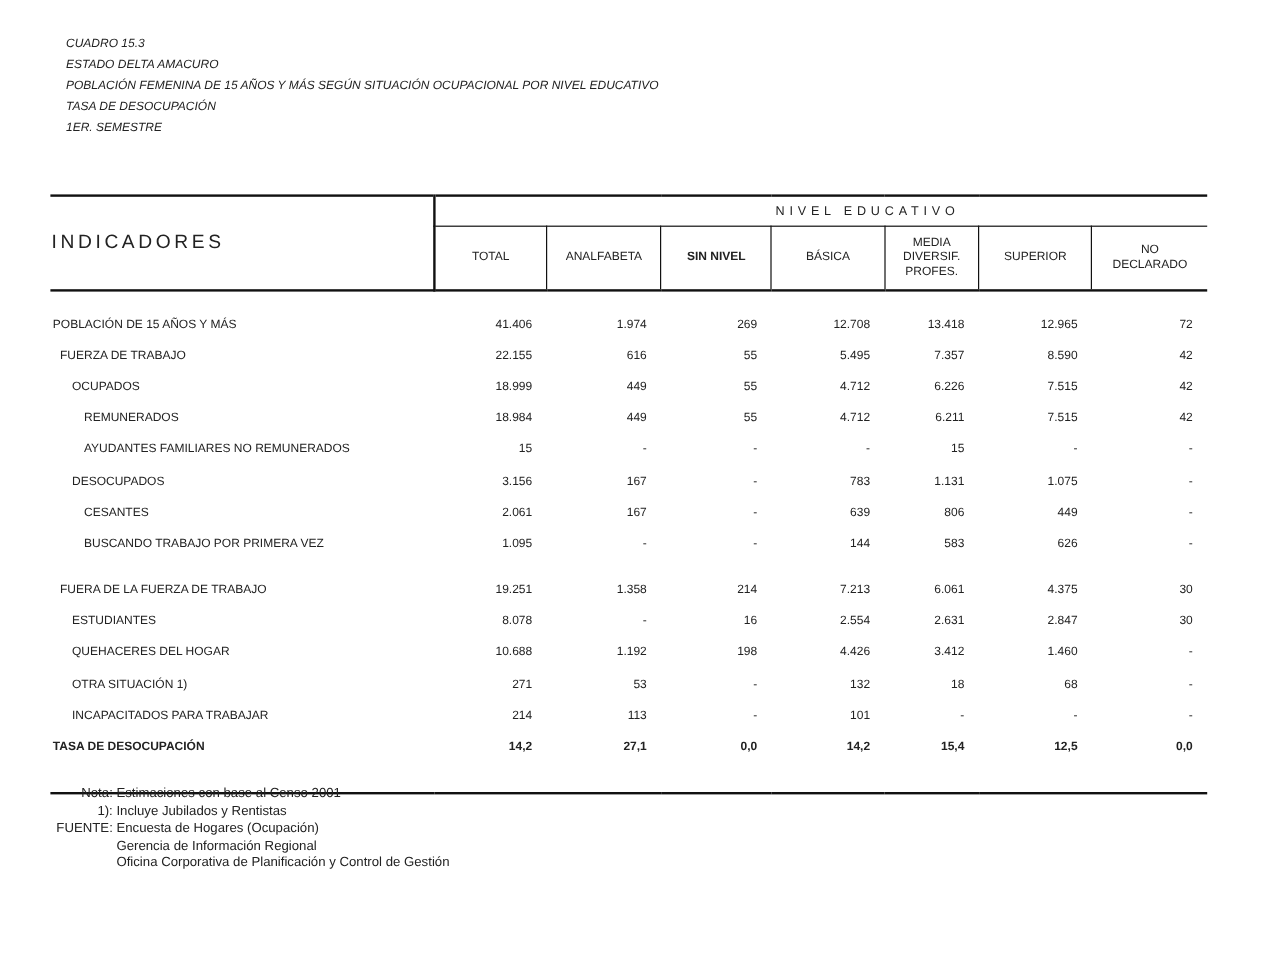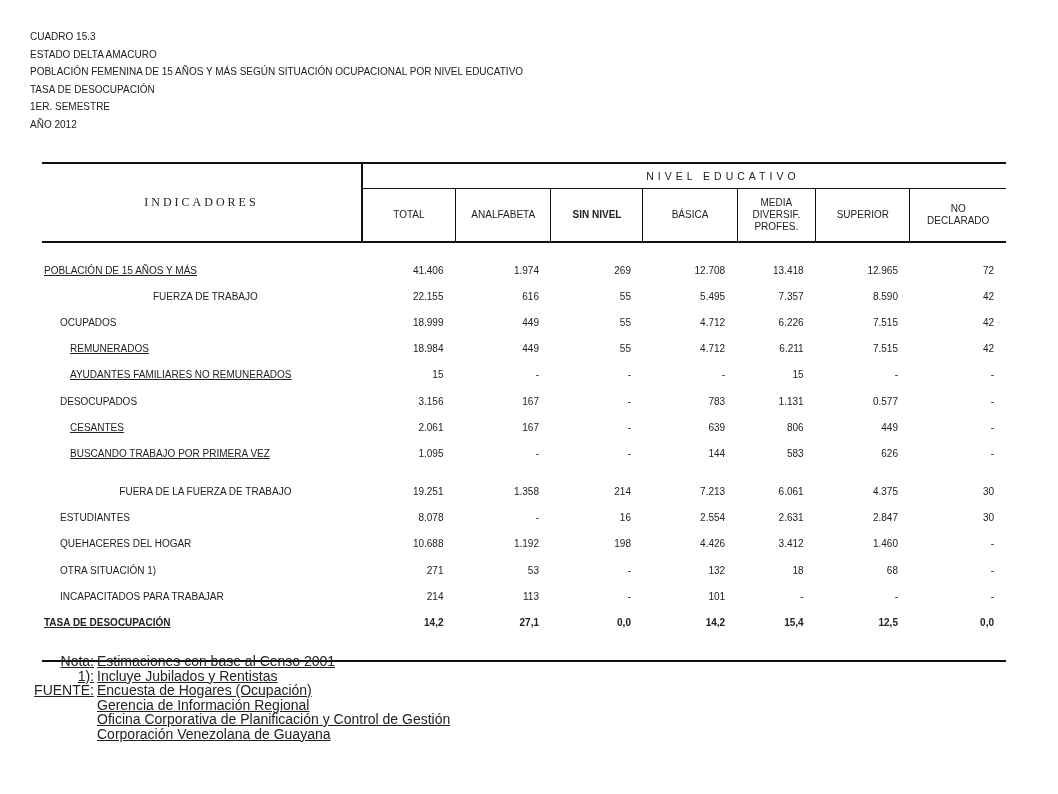--- a/index.html
+++ b/index.html
@@ -1,53 +1,52 @@
 <!DOCTYPE html>
 <html><head>
 <meta charset="utf-8">
 <style>
   html, body { margin:0; padding:0; background:#ffffff; }
   body { width:1058px; height:794px; position:relative; overflow:hidden;
          font-family:"Liberation Sans", sans-serif; color:#222; }
-  .titles { position:absolute; left:30px; top:28px; font-size:10px; line-height:17.5px; }
+  .titles { position:absolute; left:55px; top:28px; font-size:10px; line-height:17.5px;font-style:italic; }
   .titles div { white-space:nowrap; }
 
   .tbl { position:absolute; left:42px; top:162px; width:964px; border-collapse:collapse; font-size:10px; }
   .tbl th { font-weight:normal; }
   .hdr-top { border-top:2px solid #111; }
-  .th-ind { width:318px; border-right:2px solid #111; border-bottom:2px solid #111; text-align:center; letter-spacing:3px; font-size:12px; vertical-align:middle;font-family:Liberation Serif, serif; }
+  .th-ind { width:318px; border-right:2px solid #111; border-bottom:2px solid #111; text-align:left; letter-spacing:3px; font-size:16px; vertical-align:middle; }
   .th-grp { height:22px; border-bottom:1.5px solid #111; text-align:center; letter-spacing:4px; font-size:10.5px; padding-left:78px; }
   .th-col { height:50px; border-bottom:2px solid #111; border-right:1.5px solid #111; text-align:center; vertical-align:middle; line-height:12px; font-size:10px; }
   .th-col.last { border-right:none; }
 
   .tbl td { height:24.2px; font-size:10px; white-space:nowrap; }
   .tbl td.num { text-align:right; padding-right:12px; }
   .spacer td { height:12px; }
   .spacer2 td { height:10px; }
-  .lvl0 { padding-left:2px;text-decoration:underline; }
-  .lvl1 { padding-left:8px;text-align:center; }
+  .lvl0 { padding-left:2px; }
+  .lvl1 { padding-left:8px; }
   .lvl2 { padding-left:18px; }
-  .lvl3 { padding-left:28px;text-decoration:underline; }
+  .lvl3 { padding-left:28px; }
   .bold td { font-weight:bold; }
   .bottomrule td { border-bottom:2px solid #111; height:22px; }
 
-  .notes { position:absolute; left:0; top:654px; font-size:14px; line-height:14.5px;text-decoration:underline; }
+  .notes { position:absolute; left:0; top:654px; font-size:11px; line-height:14.5px; }
   .notes .row { display:flex; }
   .notes .lbl { width:94px; text-align:right; padding-right:3px; }
 </style>
 </head>
 <body>
 
 <div class="titles">
   <div>CUADRO 15.3</div>
   <div>ESTADO DELTA AMACURO</div>
   <div>POBLACIÓN FEMENINA DE 15 AÑOS Y MÁS SEGÚN SITUACIÓN OCUPACIONAL POR NIVEL EDUCATIVO</div>
   <div>TASA DE DESOCUPACIÓN</div>
   <div>1ER. SEMESTRE</div>
-  <div>AÑO 2012</div>
 </div>
 
 <table class="tbl">
   <thead>
     <tr class="hdr-top">
       <th class="th-ind" rowspan="2">INDICADORES</th>
       <th class="th-grp" colspan="7">NIVEL   EDUCATIVO</th>
     </tr>
     <tr id="colrow">
         <th class="th-col" style="width: 91px;">
@@ -130,21 +129,21 @@
         <td class="num">-</td>
         <td class="num">-</td>
       </tr>
       <tr>
         <td class="lvl2">DESOCUPADOS</td>
         <td class="num">3.156</td>
         <td class="num">167</td>
         <td class="num">-</td>
         <td class="num">783</td>
         <td class="num">1.131</td>
-        <td class="num">0.577</td>
+        <td class="num">1.075</td>
         <td class="num">-</td>
       </tr>
       <tr>
         <td class="lvl3">CESANTES</td>
         <td class="num">2.061</td>
         <td class="num">167</td>
         <td class="num">-</td>
         <td class="num">639</td>
         <td class="num">806</td>
         <td class="num">449</td>
@@ -243,17 +242,13 @@
       <span>Encuesta de Hogares (Ocupación)</span>
     </div>
     <div class="row">
       <span class="lbl"></span>
       <span>Gerencia de Información Regional</span>
     </div>
     <div class="row">
       <span class="lbl"></span>
       <span>Oficina Corporativa de Planificación y Control de Gestión</span>
     </div>
-    <div class="row">
-      <span class="lbl"></span>
-      <span>Corporación Venezolana de Guayana</span>
-    </div>
   </div>
 
 </body></html>

